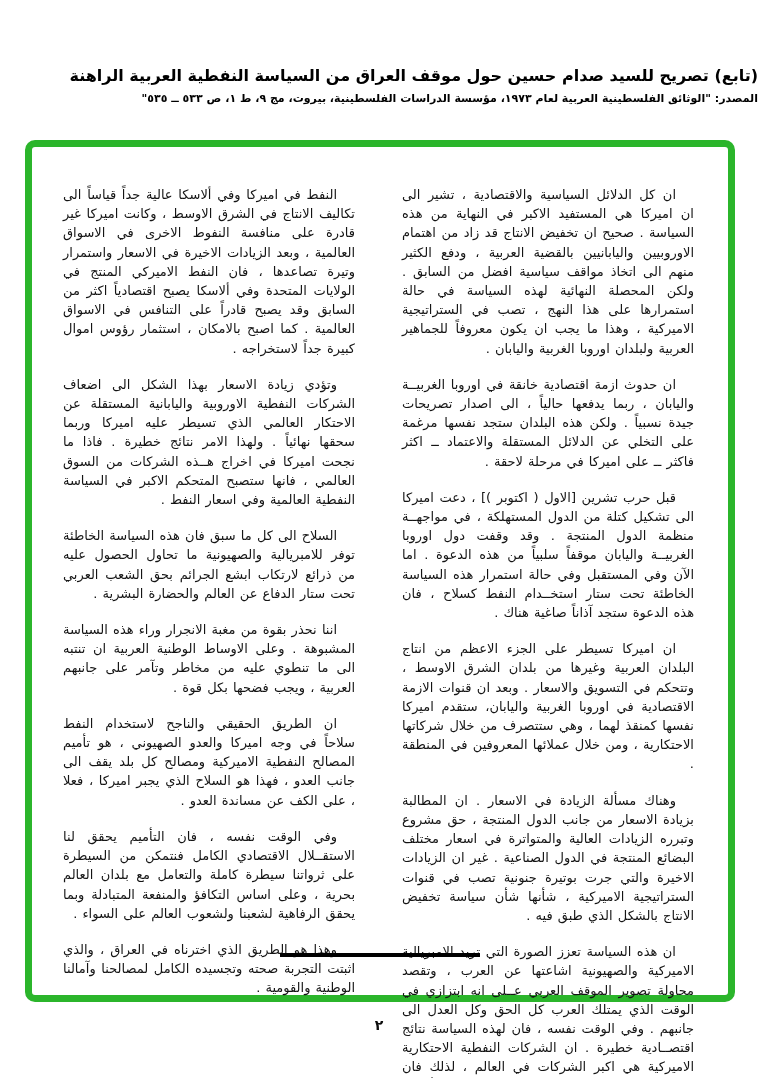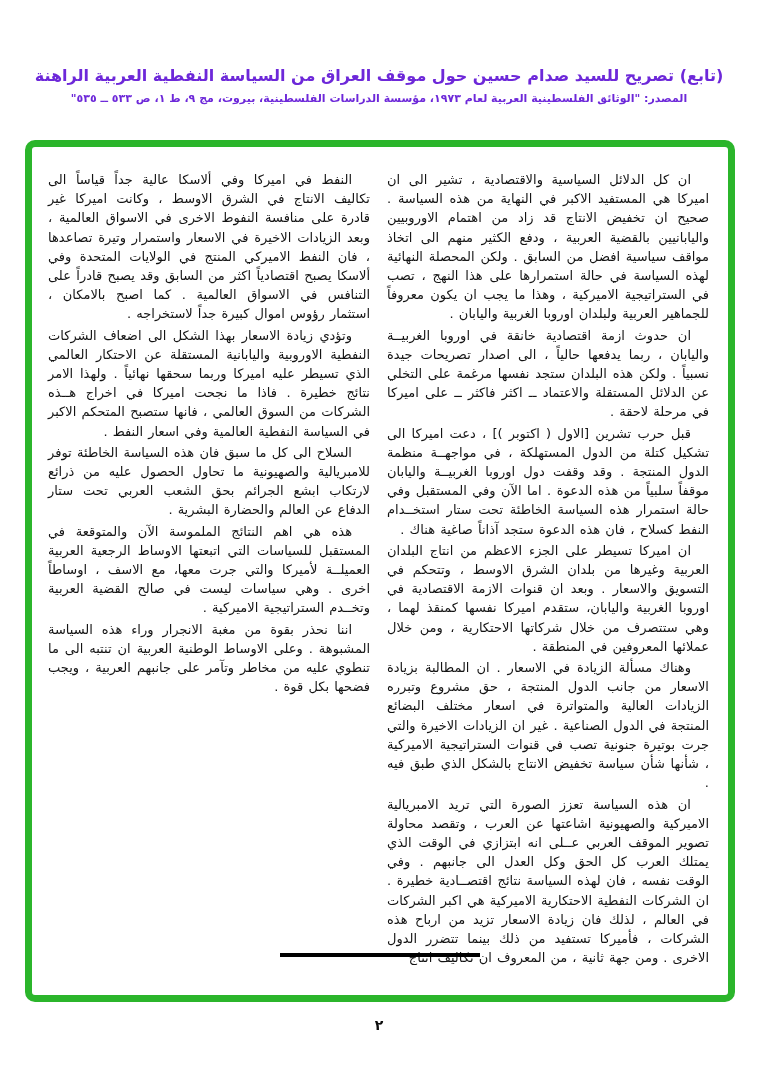--- a/index.html
+++ b/index.html
@@ -15,22 +15,21 @@
     position: relative;
     width: 758px;
     height: 1078px;
     direction: rtl;
   }
   .header {
     position: absolute;
     top: 66px;
     left: 0;
     width: 100%;
-    text-align: center;
-    color: #6d28d9;
+    color: #000000;
   }
   .doc-title {
     margin: 0;
     font-size: 16px;
     font-weight: bold;
     letter-spacing: 0;
   }
   .doc-source {
     margin-top: 7px;
     font-size: 11px;
@@ -53,21 +52,21 @@
     left: 15px;
     display: flex;
     flex-direction: row; 
     gap: 13px;
   }
   .col {
     width: 326px;
     flex: 0 0 326px;
   }
   .para {
-    margin: 2px;
+    margin: 17px;
     font-size: 13px;
     line-height: 19.2px;
     color: #141414;
     text-align: justify;
     text-indent: 18px;
     word-spacing: 1px;
   }
   .divider {
     position: absolute;
     top: 806px;
@@ -105,22 +104,24 @@
           <p class="para">ان حدوث ازمة اقتصادية خانقة في اوروبا الغربيــة واليابان ، ربما يدفعها حالياً ، الى اصدار تصريحات جيدة نسبياً . ولكن هذه البلدان ستجد نفسها مرغمة على التخلي عن الدلائل المستقلة والاعتماد ــ اكثر فاكثر ــ على اميركا في مرحلة لاحقة .</p>
           <p class="para">قبل حرب تشرين [الاول ( اكتوبر )] ، دعت اميركا الى تشكيل كتلة من الدول المستهلكة ، في مواجهــة منظمة الدول المنتجة . وقد وقفت دول اوروبا الغربيــة واليابان موقفاً سلبياً من هذه الدعوة . اما الآن وفي المستقبل وفي حالة استمرار هذه السياسة الخاطئة تحت ستار استخــدام النفط كسلاح ، فان هذه الدعوة ستجد آذاناً صاغية هناك .</p>
           <p class="para">ان اميركا تسيطر على الجزء الاعظم من انتاج البلدان العربية وغيرها من بلدان الشرق الاوسط ، وتتحكم في التسويق والاسعار . وبعد ان قنوات الازمة الاقتصادية في اوروبا الغربية واليابان، ستقدم اميركا نفسها كمنقذ لهما ، وهي ستتصرف من خلال شركاتها الاحتكارية ، ومن خلال عملائها المعروفين في المنطقة .</p>
           <p class="para">وهناك مسألة الزيادة في الاسعار . ان المطالبة بزيادة الاسعار من جانب الدول المنتجة ، حق مشروع وتبرره الزيادات العالية والمتواترة في اسعار مختلف البضائع المنتجة في الدول الصناعية . غير ان الزيادات الاخيرة والتي جرت بوتيرة جنونية تصب في قنوات الستراتيجية الاميركية ، شأنها شأن سياسة تخفيض الانتاج بالشكل الذي طبق فيه .</p>
           <p class="para">ان هذه السياسة تعزز الصورة التي تريد الامبريالية الاميركية والصهيونية اشاعتها عن العرب ، وتقصد محاولة تصوير الموقف العربي عــلى انه ابتزازي في الوقت الذي يمتلك العرب كل الحق وكل العدل الى جانبهم . وفي الوقت نفسه ، فان لهذه السياسة نتائج اقتصــادية خطيرة . ان الشركات النفطية الاحتكارية الاميركية هي اكبر الشركات في العالم ، لذلك فان زيادة الاسعار تزيد من ارباح هذه الشركات ، فأميركا تستفيد من ذلك بينما تتضرر الدول الاخرى . ومن جهة ثانية ، من المعروف ان تكاليف انتاج</p>
         </div>
       <div class="col">
           <p class="para">النفط في اميركا وفي ألاسكا عالية جداً قياساً الى تكاليف الانتاج في الشرق الاوسط ، وكانت اميركا غير قادرة على منافسة النفوط الاخرى في الاسواق العالمية ، وبعد الزيادات الاخيرة في الاسعار واستمرار وتيرة تصاعدها ، فان النفط الاميركي المنتج في الولايات المتحدة وفي ألاسكا يصبح اقتصادياً اكثر من السابق وقد يصبح قادراً على التنافس في الاسواق العالمية . كما اصبح بالامكان ، استثمار رؤوس اموال كبيرة جداً لاستخراجه .</p>
           <p class="para">وتؤدي زيادة الاسعار بهذا الشكل الى اضعاف الشركات النفطية الاوروبية واليابانية المستقلة عن الاحتكار العالمي الذي تسيطر عليه اميركا وربما سحقها نهائياً . ولهذا الامر نتائج خطيرة . فاذا ما نجحت اميركا في اخراج هــذه الشركات من السوق العالمي ، فانها ستصبح المتحكم الاكبر في السياسة النفطية العالمية وفي اسعار النفط .</p>
           <p class="para">السلاح الى كل ما سبق فان هذه السياسة الخاطئة توفر للامبريالية والصهيونية ما تحاول الحصول عليه من ذرائع لارتكاب ابشع الجرائم بحق الشعب العربي تحت ستار الدفاع عن العالم والحضارة البشرية .</p>
-          <p class="para">هذه هي اهم النتائج الملموسة الآن والمتوقعة في المستقبل للسياسات التي اتبعتها الاوساط الرجعية العربية العميلــة لأميركا والتي جرت معها، مع الاسف ، اوساطاً اخرى . وهي سياسات ليست في صالح القضية العربية وتخــدم الستراتيجية الاميركية .</p>
           <p class="para">اننا نحذر بقوة من مغبة الانجرار وراء هذه السياسة المشبوهة . وعلى الاوساط الوطنية العربية ان تنتبه الى ما تنطوي عليه من مخاطر وتآمر على جانبهم العربية ، ويجب فضحها بكل قوة .</p>
+          <p class="para">ان الطريق الحقيقي والناجح لاستخدام النفط سلاحاً في وجه اميركا والعدو الصهيوني ، هو تأميم المصالح النفطية الاميركية ومصالح كل بلد يقف الى جانب العدو ، فهذا هو السلاح الذي يجبر اميركا ، فعلا ، على الكف عن مساندة العدو .</p>
+          <p class="para">وفي الوقت نفسه ، فان التأميم يحقق لنا الاستقــلال الاقتصادي الكامل فنتمكن من السيطرة على ثرواتنا سيطرة كاملة والتعامل مع بلدان العالم بحرية ، وعلى اساس التكافؤ والمنفعة المتبادلة وبما يحقق الرفاهية لشعبنا ولشعوب العالم على السواء .</p>
+          <p class="para">وهذا هو الطريق الذي اخترناه في العراق ، والذي اثبتت التجربة صحته وتجسيده الكامل لمصالحنا وآمالنا الوطنية والقومية .</p>
         </div>
     </div>
     <div class="divider"></div>
   </div>
 
   <div class="page-number">٢</div>
 
 </div>
 
 </body></html>

